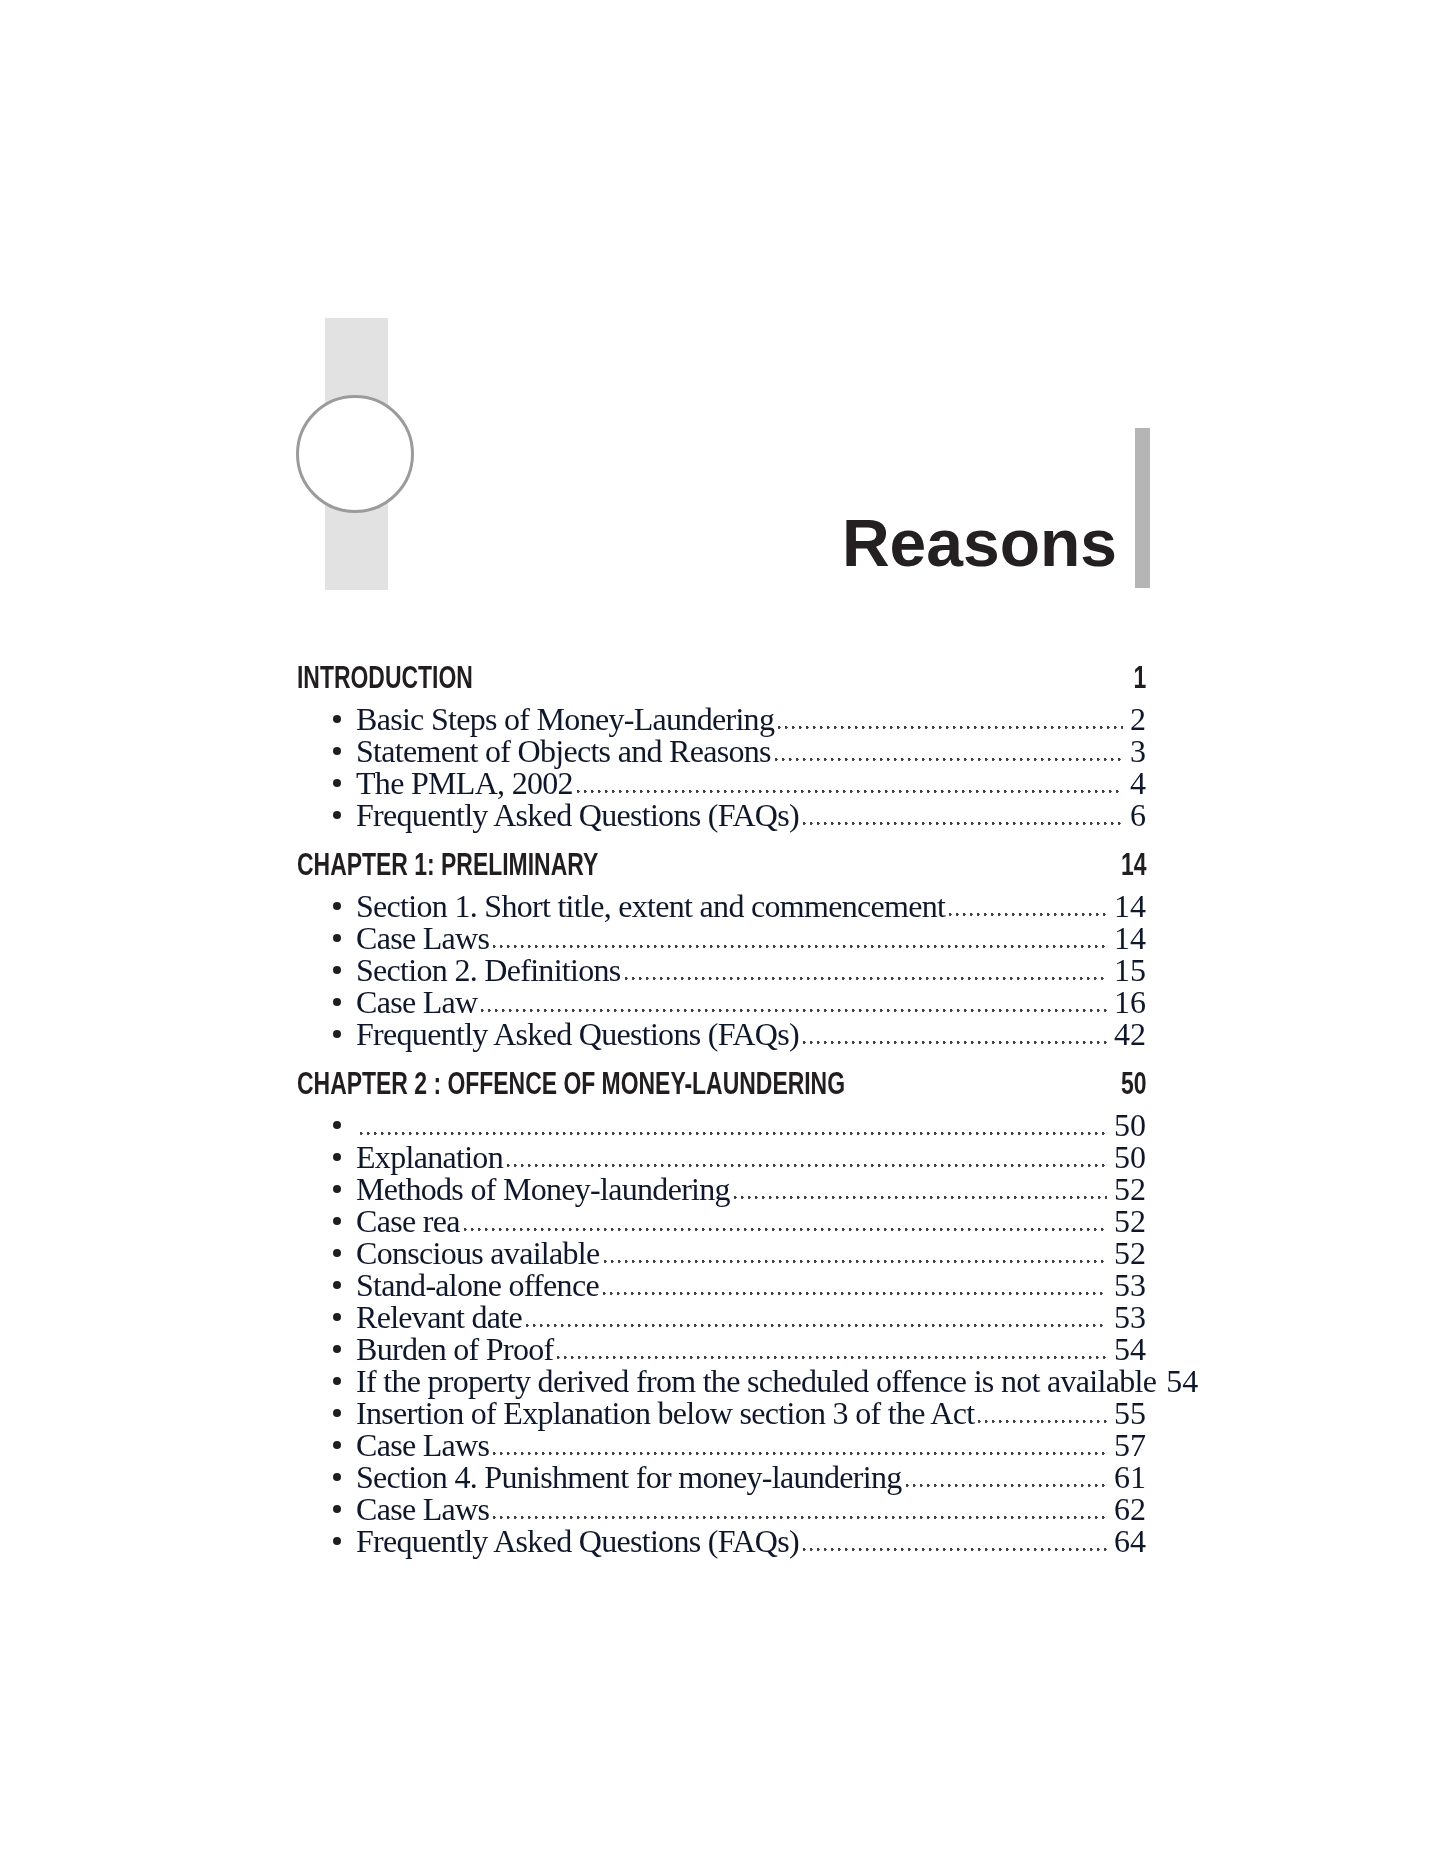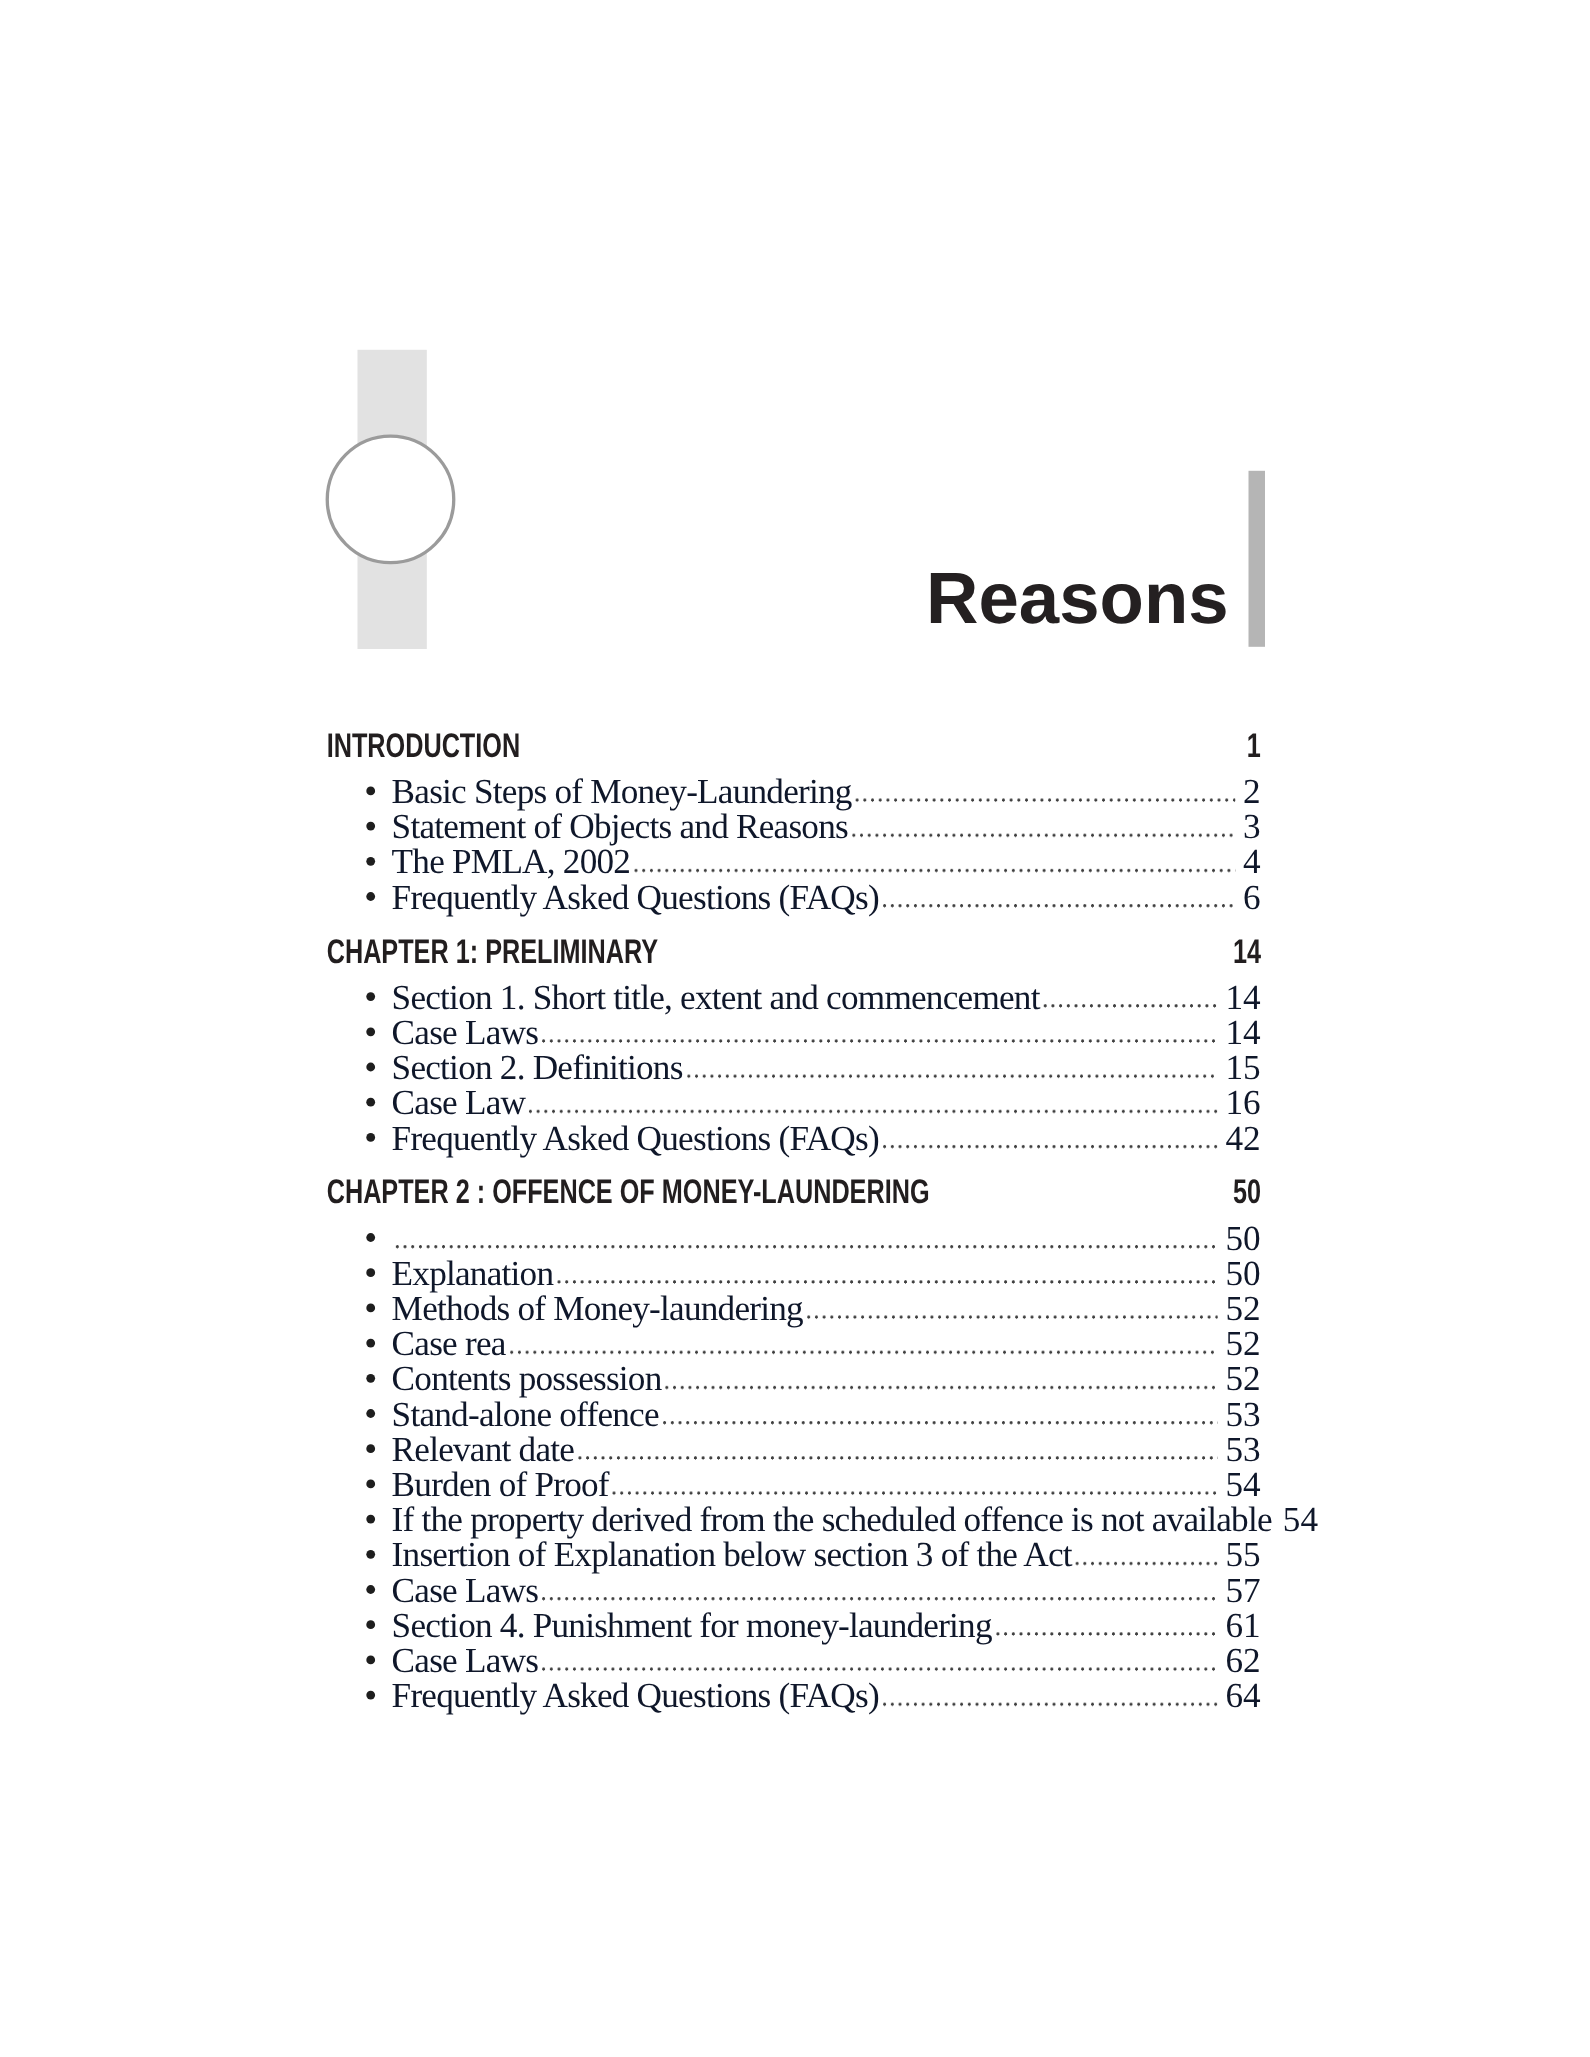--- a/index.html
+++ b/index.html
@@ -186,21 +186,21 @@
 
   <div class="toc-item">
     <span class="bullet"></span>
     <span class="it-label">Case rea</span>
     <span class="leader"></span>
     <span class="it-num">52</span>
   </div>
 
   <div class="toc-item">
     <span class="bullet"></span>
-    <span class="it-label">Contents possession</span>
+    <span class="it-label">Conscious available</span>
     <span class="leader"></span>
     <span class="it-num">52</span>
   </div>
 
   <div class="toc-item">
     <span class="bullet"></span>
     <span class="it-label">Stand-alone offence</span>
     <span class="leader"></span>
     <span class="it-num">53</span>
   </div>

